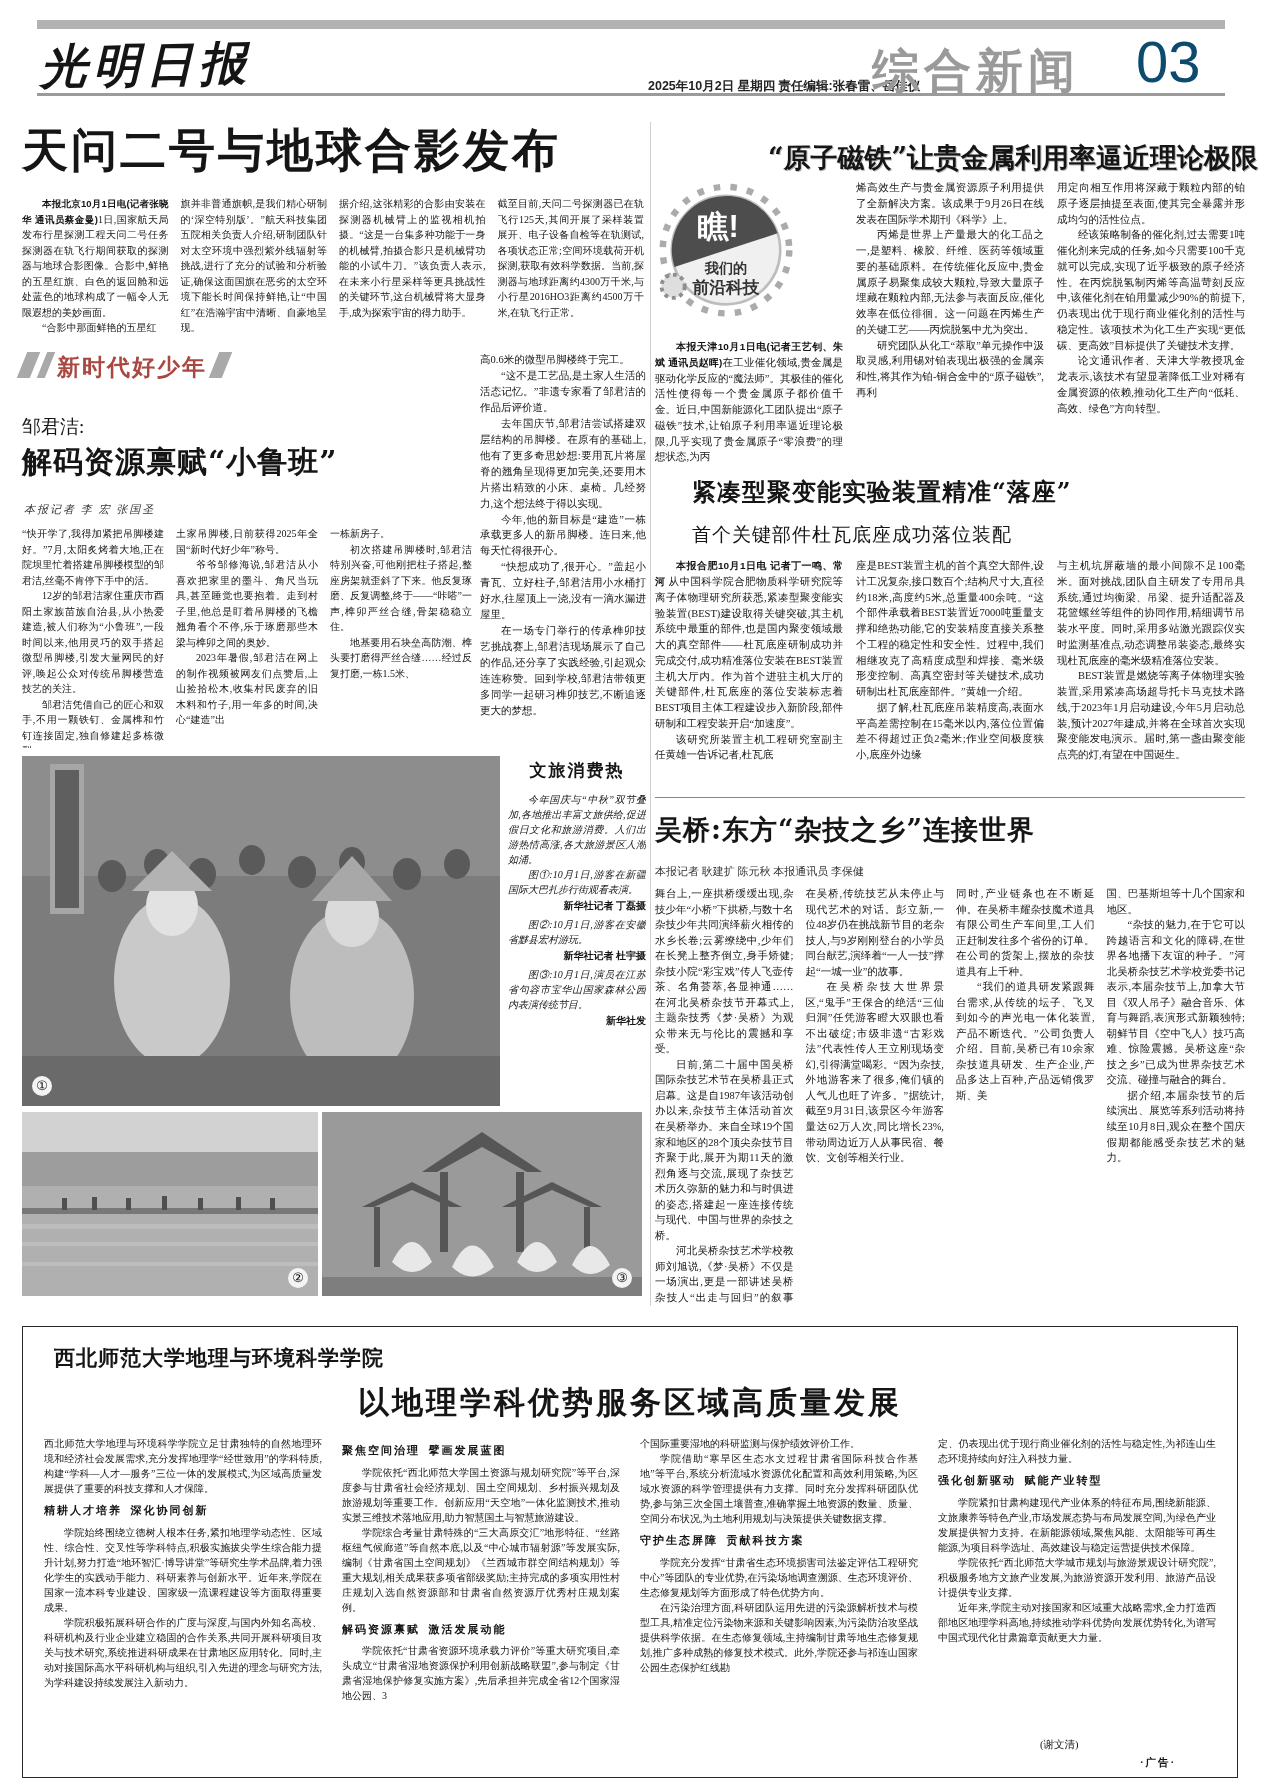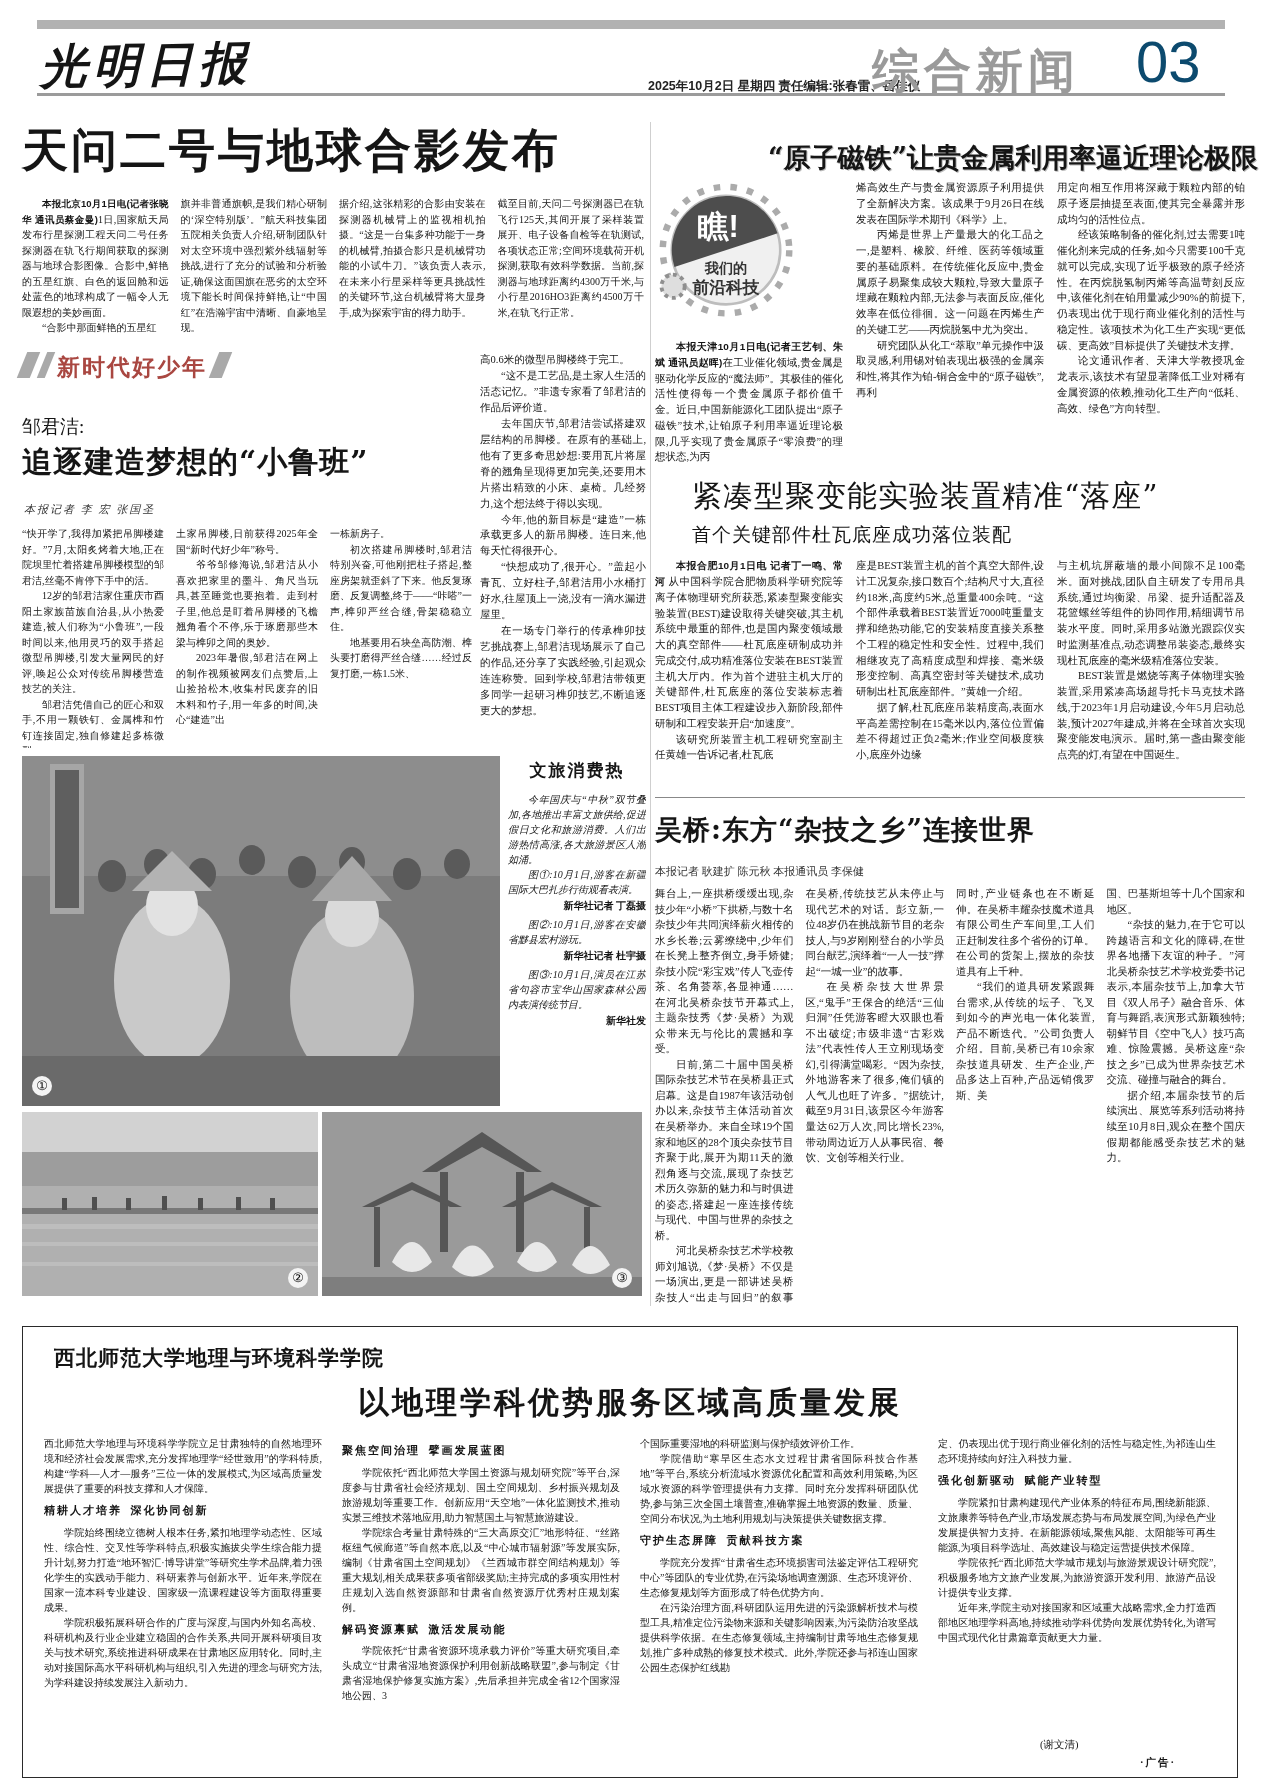--- a/index.html
+++ b/index.html
@@ -51,21 +51,21 @@
   .wenlv p.cr{font-style:normal;font-weight:bold;text-align:right;text-indent:0;margin:1px 0 4px;}
   
   .vrule{left:650px;top:122px;width:1px;height:1184px;background:#cfcfcf;}
   
   .h-yz{left:655px;top:124px;width:587px;text-align:right;font-size:27px;font-weight:bold;
         font-family:"DejaVu Serif",serif;text-shadow:1px 1px 0 #bbb;}
   .yz-cols{left:655px;top:180px;width:590px;height:290px;grid-template-columns:repeat(3,1fr);gap:13px;
            font-size:10.5px;line-height:1.5;}
   .qiao-badge{width:142px;height:148px;margin:0 auto 6px;}
   
-  .h-best{left:692px;top:476px;width:553px;font-size:30px;font-weight:normal;font-family:"DejaVu Serif",serif;letter-spacing:1px;}
+  .h-best{left:692px;top:476px;width:553px;font-size:24px;font-weight:bold;font-family:"DejaVu Serif",serif;letter-spacing:1px;}
   .sub-best{left:692px;top:522px;width:553px;font-size:19px;letter-spacing:1px;}
   .best-cols{left:655px;top:558px;width:590px;height:230px;grid-template-columns:repeat(3,1fr);gap:13px;
              font-size:10.5px;line-height:1.5;}
   .hrule2{left:655px;top:797px;width:590px;height:1px;background:#888;}
   
   .h-wq{left:655px;top:812px;width:590px;font-size:27px;font-weight:bold;font-family:"DejaVu Serif",serif;letter-spacing:1px;}
   .by-wq{left:655px;top:864px;width:590px;font-size:11px;color:#333;}
   .wq-cols{left:655px;top:886px;width:590px;height:420px;grid-template-columns:repeat(4,1fr);gap:12px;
            font-size:10.5px;line-height:1.48;}
   
@@ -110,21 +110,21 @@
   </div>
 
   <div class="abs nsbadge">
     <span class="slash"></span>
     <span class="slash sm"></span>
     <span class="txt">新时代好少年</span>
     <span class="slash"></span>
   </div>
 
   <div class="abs kicker">邹君洁:</div>
-  <h2 class="abs h-zou" style="margin:0;">追逐建造梦想的“小鲁班”</h2>
+  <h2 class="abs h-zou" style="margin:0;">解码资源禀赋“小鲁班”</h2>
   <div class="abs by-zou">本报记者  李  宏  张国圣</div>
   <div class="abs cols zou-cols">
     <div class="col">
         <p class="ni">“快开学了,我得加紧把吊脚楼建好。”7月,太阳炙烤着大地,正在院坝里忙着搭建吊脚楼模型的邹君洁,丝毫不肯停下手中的活。</p>
         <p>12岁的邹君洁家住重庆市酉阳土家族苗族自治县,从小热爱建造,被人们称为“小鲁班”,一段时间以来,他用灵巧的双手搭起微型吊脚楼,引发大量网民的好评,唤起公众对传统吊脚楼营造技艺的关注。</p>
         <p>邹君洁凭借自己的匠心和双手,不用一颗铁钉、金属榫和竹钉连接固定,独自修建起多栋微型</p>
       </div>
     <div class="col">
         <p class="ni">土家吊脚楼,日前获得2025年全国“新时代好少年”称号。</p>
         <p>爷爷邹修海说,邹君洁从小喜欢把家里的墨斗、角尺当玩具,甚至睡觉也要抱着。走到村子里,他总是盯着吊脚楼的飞檐翘角看个不停,乐于琢磨那些木梁与榫卯之间的奥妙。</p>

